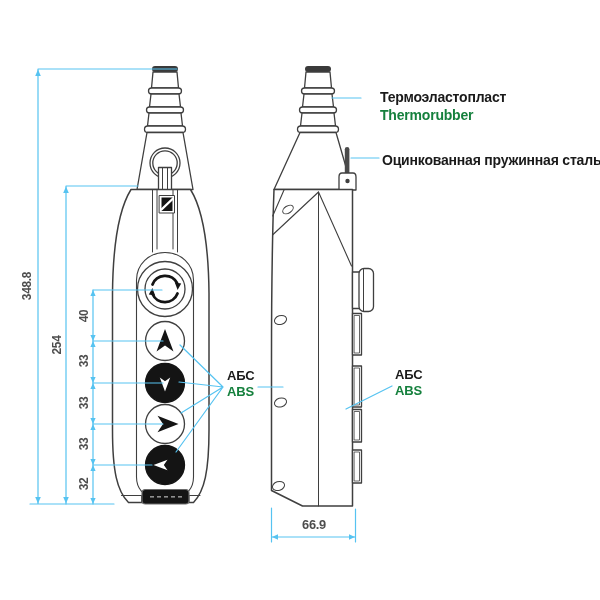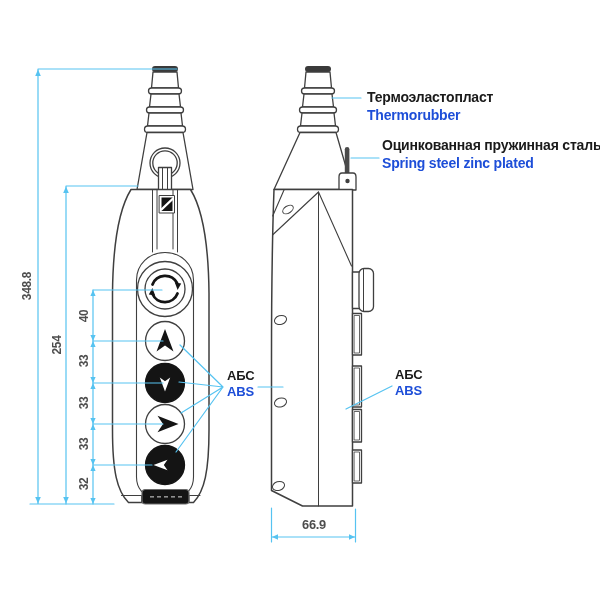--- a/index.html
+++ b/index.html
@@ -5,21 +5,21 @@
   html,body{margin:0;padding:0;background:#fff;}
   .stage{position:relative;width:600px;height:600px;background:#ffffff;overflow:hidden;
          font-family:"Liberation Sans",sans-serif;}
   .stage svg{position:absolute;left:0;top:0;}
   .dim{position:absolute;color:#4d4d4d;font-size:12.5px;font-weight:bold;white-space:nowrap;
        letter-spacing:-0.3px;transform:translate(-50%,-50%) scaleX(0.95);}
   .dim.rot{transform:translate(-50%,-50%) rotate(-90deg) scaleX(0.95);}
   .lbl{position:absolute;font-weight:bold;font-size:14px;line-height:17.5px;
        letter-spacing:-0.2px;white-space:nowrap;}
   .lbl .ru{color:#1a1a1a;}
-  .lbl .en{color:#1d4ed8;}
+  .lbl .en{color:#15803d;}
   .lbl.abs{font-size:13px;line-height:16px;}
 </style>
 </head>
 <body>
 
 <div class="stage">
 
   <svg width="600" height="600" viewBox="0 0 600 600">
 
     <g stroke="#3f3f3f" fill="none" stroke-width="1.3" stroke-linejoin="round" stroke-linecap="round">
@@ -182,27 +182,26 @@
 
   <div class="dim rot" style="left:27px;top:286px">348.8</div>
   <div class="dim rot" style="left:57px;top:345px">254</div>
   <div class="dim rot" style="left:84px;top:316px">40</div>
   <div class="dim rot" style="left:84px;top:361px">33</div>
   <div class="dim rot" style="left:84px;top:403px">33</div>
   <div class="dim rot" style="left:84px;top:444px">33</div>
   <div class="dim rot" style="left:84px;top:484px">32</div>
   <div class="dim" style="left:314px;top:524px;font-size:13.5px">66.9</div>
 
-  <div class="lbl" style="left:367px;top:89px">
+  <div class="lbl" style="left:380px;top:89px">
     <div class="ru">Термоэластопласт</div>
     <div class="en">Thermorubber</div>
   </div>
-  <div class="lbl" style="left:382px;top:137px">
+  <div class="lbl" style="left:382px;top:152px">
     <div class="ru">Оцинкованная пружинная сталь</div>
-    <div class="en">Spring steel zinc plated</div>
   </div>
   <div class="lbl abs" style="left:227px;top:368px">
     <div class="ru">АБС</div>
     <div class="en">ABS</div>
   </div>
   <div class="lbl abs" style="left:395px;top:367px">
     <div class="ru">АБС</div>
     <div class="en">ABS</div>
   </div>
 

